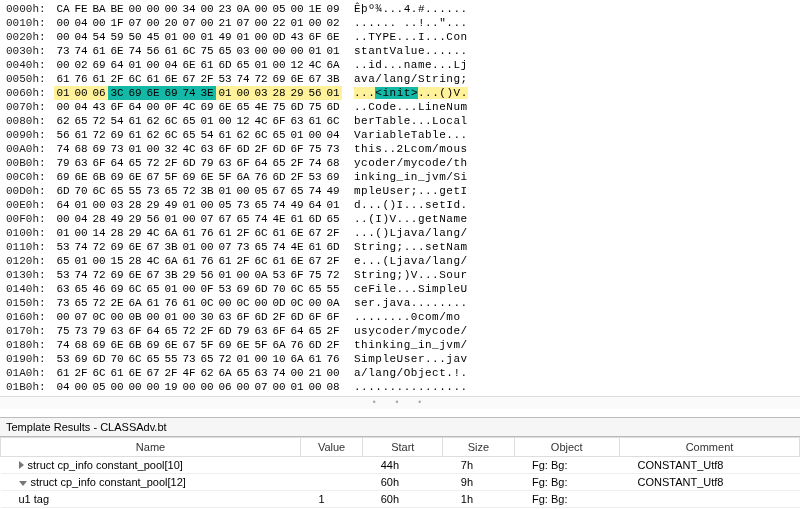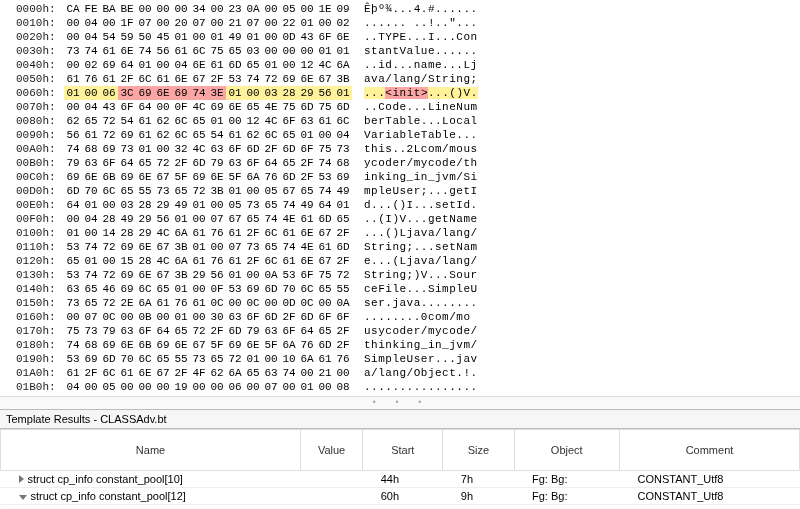--- a/index.html
+++ b/index.html
@@ -1,27 +1,27 @@
 <!DOCTYPE html>
 <html><head>
 <meta charset="utf-8">
 <style>
   * { box-sizing: border-box; margin: 0; padding: 0; }
   body { font-family: "Courier New", monospace; font-size: 11px; background: #fff; color: #000; width: 800px; }
-  .hex-viewer { padding: 2px 16px; background: #fff; }
+  .hex-viewer { padding: 2px 6px; background: #fff; }
   .hex-row { display: flex; line-height: 14px; white-space: pre; }
   .addr { width: 48px; color: #1a1a1a; }
   .hex-bytes { display: flex; }
   .byte { width: 18px; text-align: center; }
   .ascii { margin-left: 12px; letter-spacing: 0.5px; text-align: right; }
   .hl-yellow { background: #fff29a; }
-  .hl-blue { background: #fca5a5; }
-  .template-header { font-family: -apple-system, Helvetica, Arial, sans-serif; font-size: 11px; padding: 3px 6px; border-top: 1px solid #bbb; border-bottom: 1px solid #bbb; background: #f6f6f6; }
+  .hl-blue { background: #14b8a6; }
+  .template-header { font-family: -apple-system, Helvetica, Arial, sans-serif; font-size: 11px; padding: 3px 6px; border-top: 1px solid #bbb; border-bottom: 1px solid #bbb; background: #f6f6f6; margin-top: 8px; }
   table.results { width: 100%; border-collapse: collapse; font-family: -apple-system, Helvetica, Arial, sans-serif; font-size: 11px; }
-  table.results th { background: #fff; border: 1px solid #ddd; padding: 14px 6px; font-weight: 400; text-align: center; color: #333; }
+  table.results th { background: #fff; border: 1px solid #ddd; padding: 3px 6px; font-weight: 400; text-align: center; color: #333; }
   table.results td { border-bottom: 1px solid #eee; padding: 2px 18px; vertical-align: middle; }
   .tree-toggle { display: inline-block; width: 0; height: 0; margin-right: 4px; }
   .tree-toggle.closed { border-left: 5px solid #777; border-top: 4px solid transparent; border-bottom: 4px solid transparent; }
   .tree-toggle.open { border-top: 5px solid #777; border-left: 4px solid transparent; border-right: 4px solid transparent; }
   .indent-1 { padding-left: 14px; }
   .indent-2 { padding-left: 32px; }
   .resize-dots { text-align: center; color: #aaa; font-size: 9px; letter-spacing: 6px; border-top: 1px solid #ddd; padding: 1px 0; background: #fafafa; }
 </style>
 </head>
 <body>

